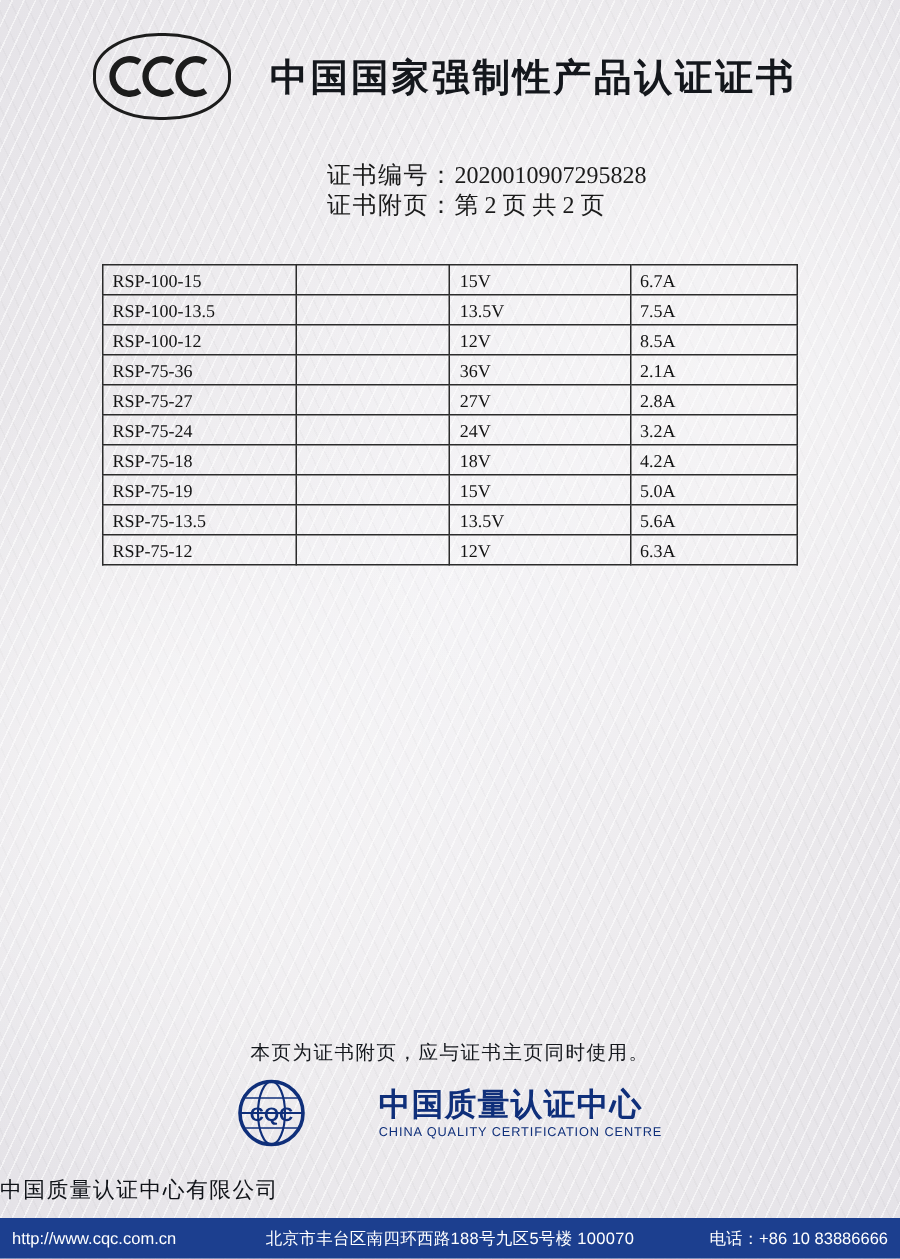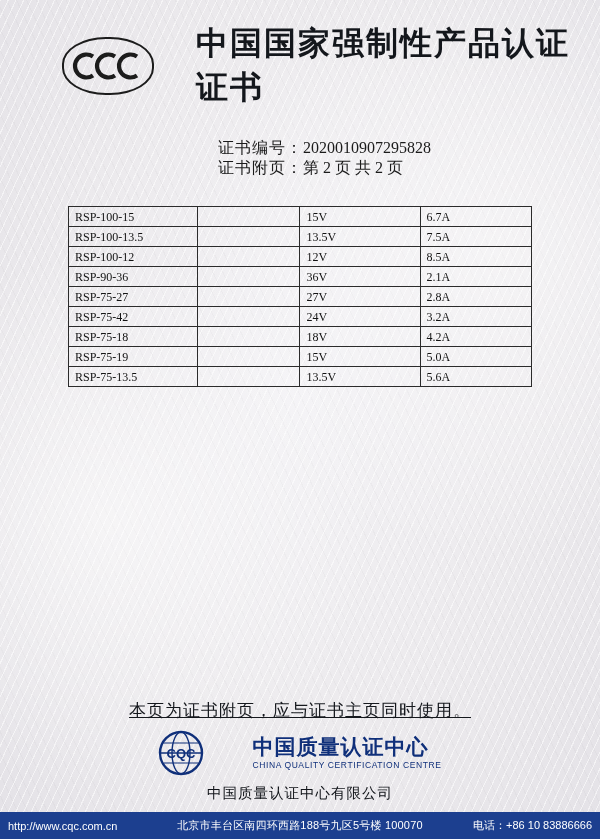--- a/index.html
+++ b/index.html
@@ -57,25 +57,25 @@
     height: 54px;
     border: 2.2px solid #1c1c1c;
     border-radius: 44px / 27px;
     display: flex;
     align-items: center;
     justify-content: center;
     flex: none;
   }
   .ccc-mark svg { display:block; }
   .header-title {
-    font-size: 32px;
+    font-size: 25px;
     font-weight: bold;
     letter-spacing: 2px;
     color: #14171c;
-    margin-left: 42px;
+    margin-left: 26px;
     font-family: "Liberation Serif", "DejaVu Serif", serif;
   }
 
   
   .meta {
     margin-top: 28px;
     padding-left: 218px;
     font-size: 16px;
     color: #1b1b1b;
     line-height: 20px;
@@ -109,25 +109,24 @@
   
   .footer {
     position: absolute;
     left: 0;
     right: 0;
     bottom: 0;
     z-index: 4;
   }
   .footer-note {
     text-align: center;
-    font-size: 17px;
+    font-size: 13px;
     color: #15181d;
     letter-spacing: 1px;
     margin-bottom: 8px;
-    text-decoration: underline;
   }
   .cqc-row {
     display: flex;
     align-items: center;
     justify-content: center;
     gap: 12px;
   }
   .cqc-logo {
     width: 46px;
     height: 46px;
@@ -147,25 +146,24 @@
     letter-spacing: 1px;
   }
   .cqc-en {
     font-size: 8.5px;
     color: #0f2f7a;
     letter-spacing: 0.6px;
     margin-top: 3px;
     font-family: "Liberation Sans", sans-serif;
   }
   .company {
-    text-align: center;
     font-size: 14.5px;
     color: #101318;
     letter-spacing: 1px;
-    margin-top: 8px;
+    margin-top: 19px;
     margin-bottom: 9px;
   }
   .footbar {
     background: #1c3f8f;
     color: #ffffff;
     height: 27px;
     display: flex;
     align-items: center;
     font-size: 11px;
     font-family: "Liberation Sans", sans-serif;
@@ -231,33 +229,33 @@
             <td class="c-volt">13.5V</td>
             <td class="c-amp">7.5A</td>
           </tr>
           <tr>
             <td class="c-model">RSP-100-12</td>
             <td class="c-blank"></td>
             <td class="c-volt">12V</td>
             <td class="c-amp">8.5A</td>
           </tr>
           <tr>
-            <td class="c-model">RSP-90-36</td>
+            <td class="c-model">RSP-75-36</td>
             <td class="c-blank"></td>
             <td class="c-volt">36V</td>
             <td class="c-amp">2.1A</td>
           </tr>
           <tr>
             <td class="c-model">RSP-75-27</td>
             <td class="c-blank"></td>
             <td class="c-volt">27V</td>
             <td class="c-amp">2.8A</td>
           </tr>
           <tr>
-            <td class="c-model">RSP-75-42</td>
+            <td class="c-model">RSP-75-24</td>
             <td class="c-blank"></td>
             <td class="c-volt">24V</td>
             <td class="c-amp">3.2A</td>
           </tr>
           <tr>
             <td class="c-model">RSP-75-18</td>
             <td class="c-blank"></td>
             <td class="c-volt">18V</td>
             <td class="c-amp">4.2A</td>
           </tr>
@@ -265,20 +263,26 @@
             <td class="c-model">RSP-75-19</td>
             <td class="c-blank"></td>
             <td class="c-volt">15V</td>
             <td class="c-amp">5.0A</td>
           </tr>
           <tr>
             <td class="c-model">RSP-75-13.5</td>
             <td class="c-blank"></td>
             <td class="c-volt">13.5V</td>
             <td class="c-amp">5.6A</td>
+          </tr>
+          <tr>
+            <td class="c-model">RSP-75-12</td>
+            <td class="c-blank"></td>
+            <td class="c-volt">12V</td>
+            <td class="c-amp">6.3A</td>
           </tr>
         </tbody>
       </table>
     </div>
   </div>
 
   <div class="footer">
     <div class="footer-note">本页为证书附页，应与证书主页同时使用。</div>
 
     <div class="cqc-row">

